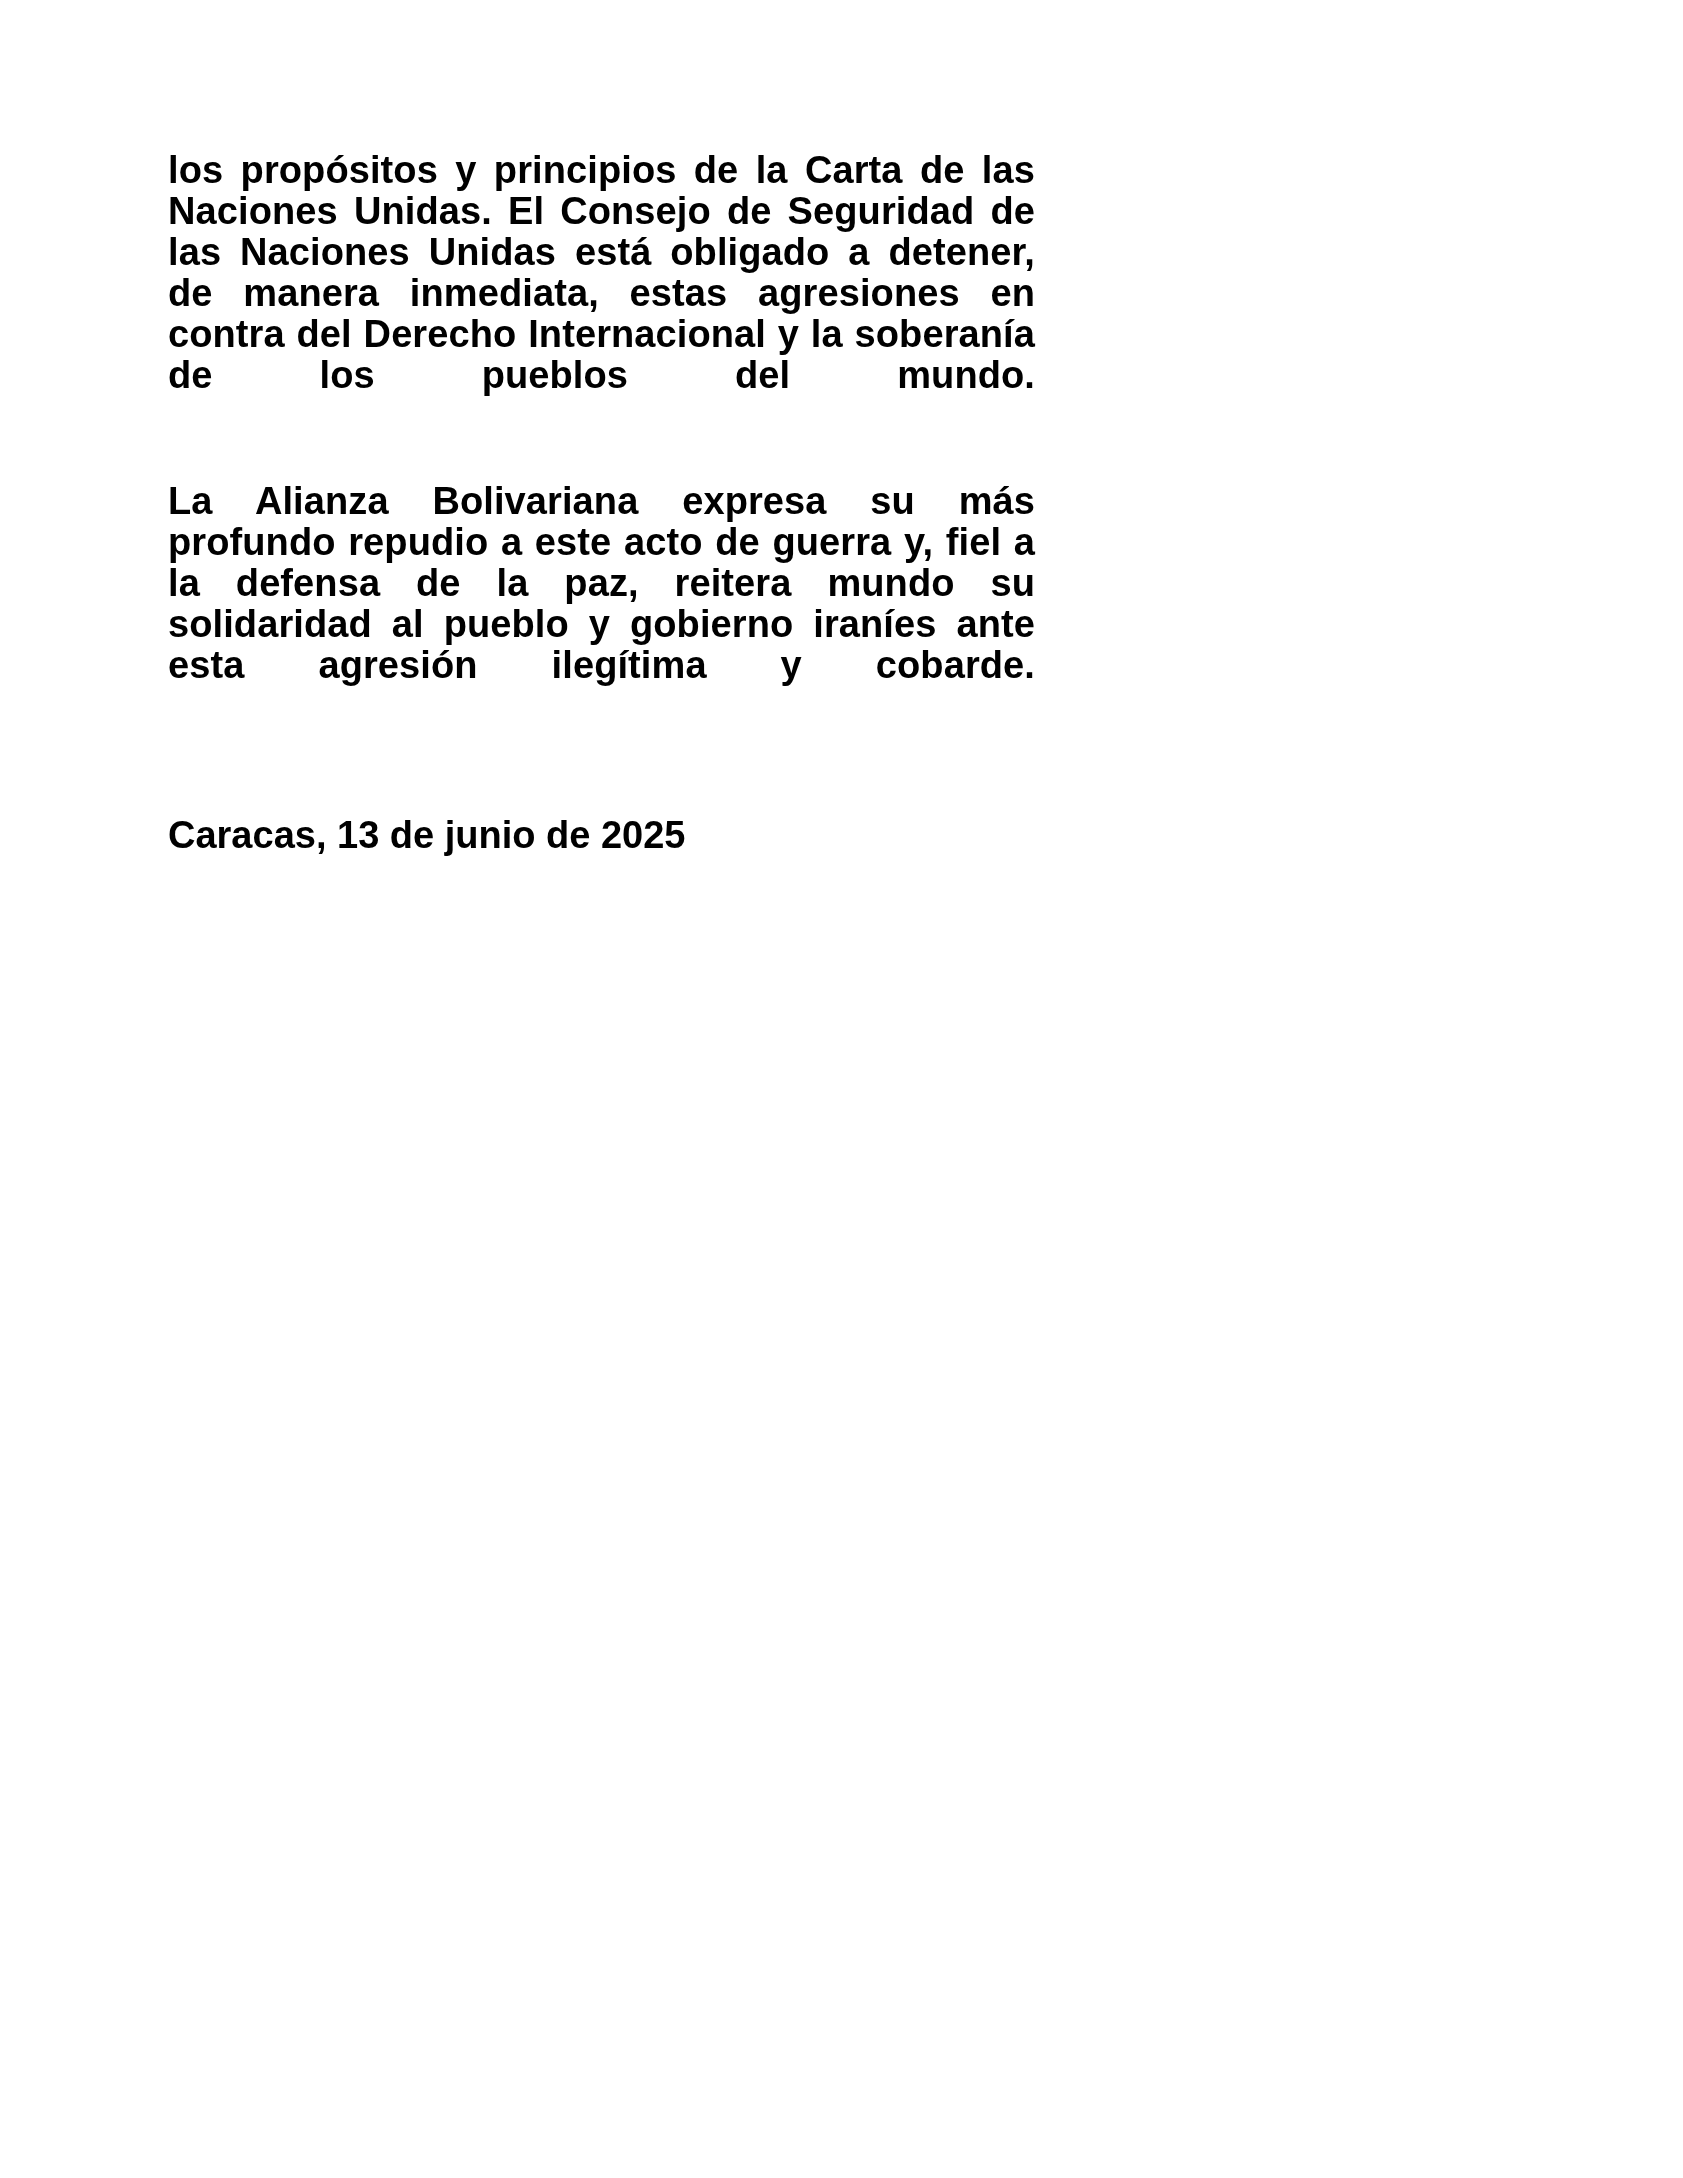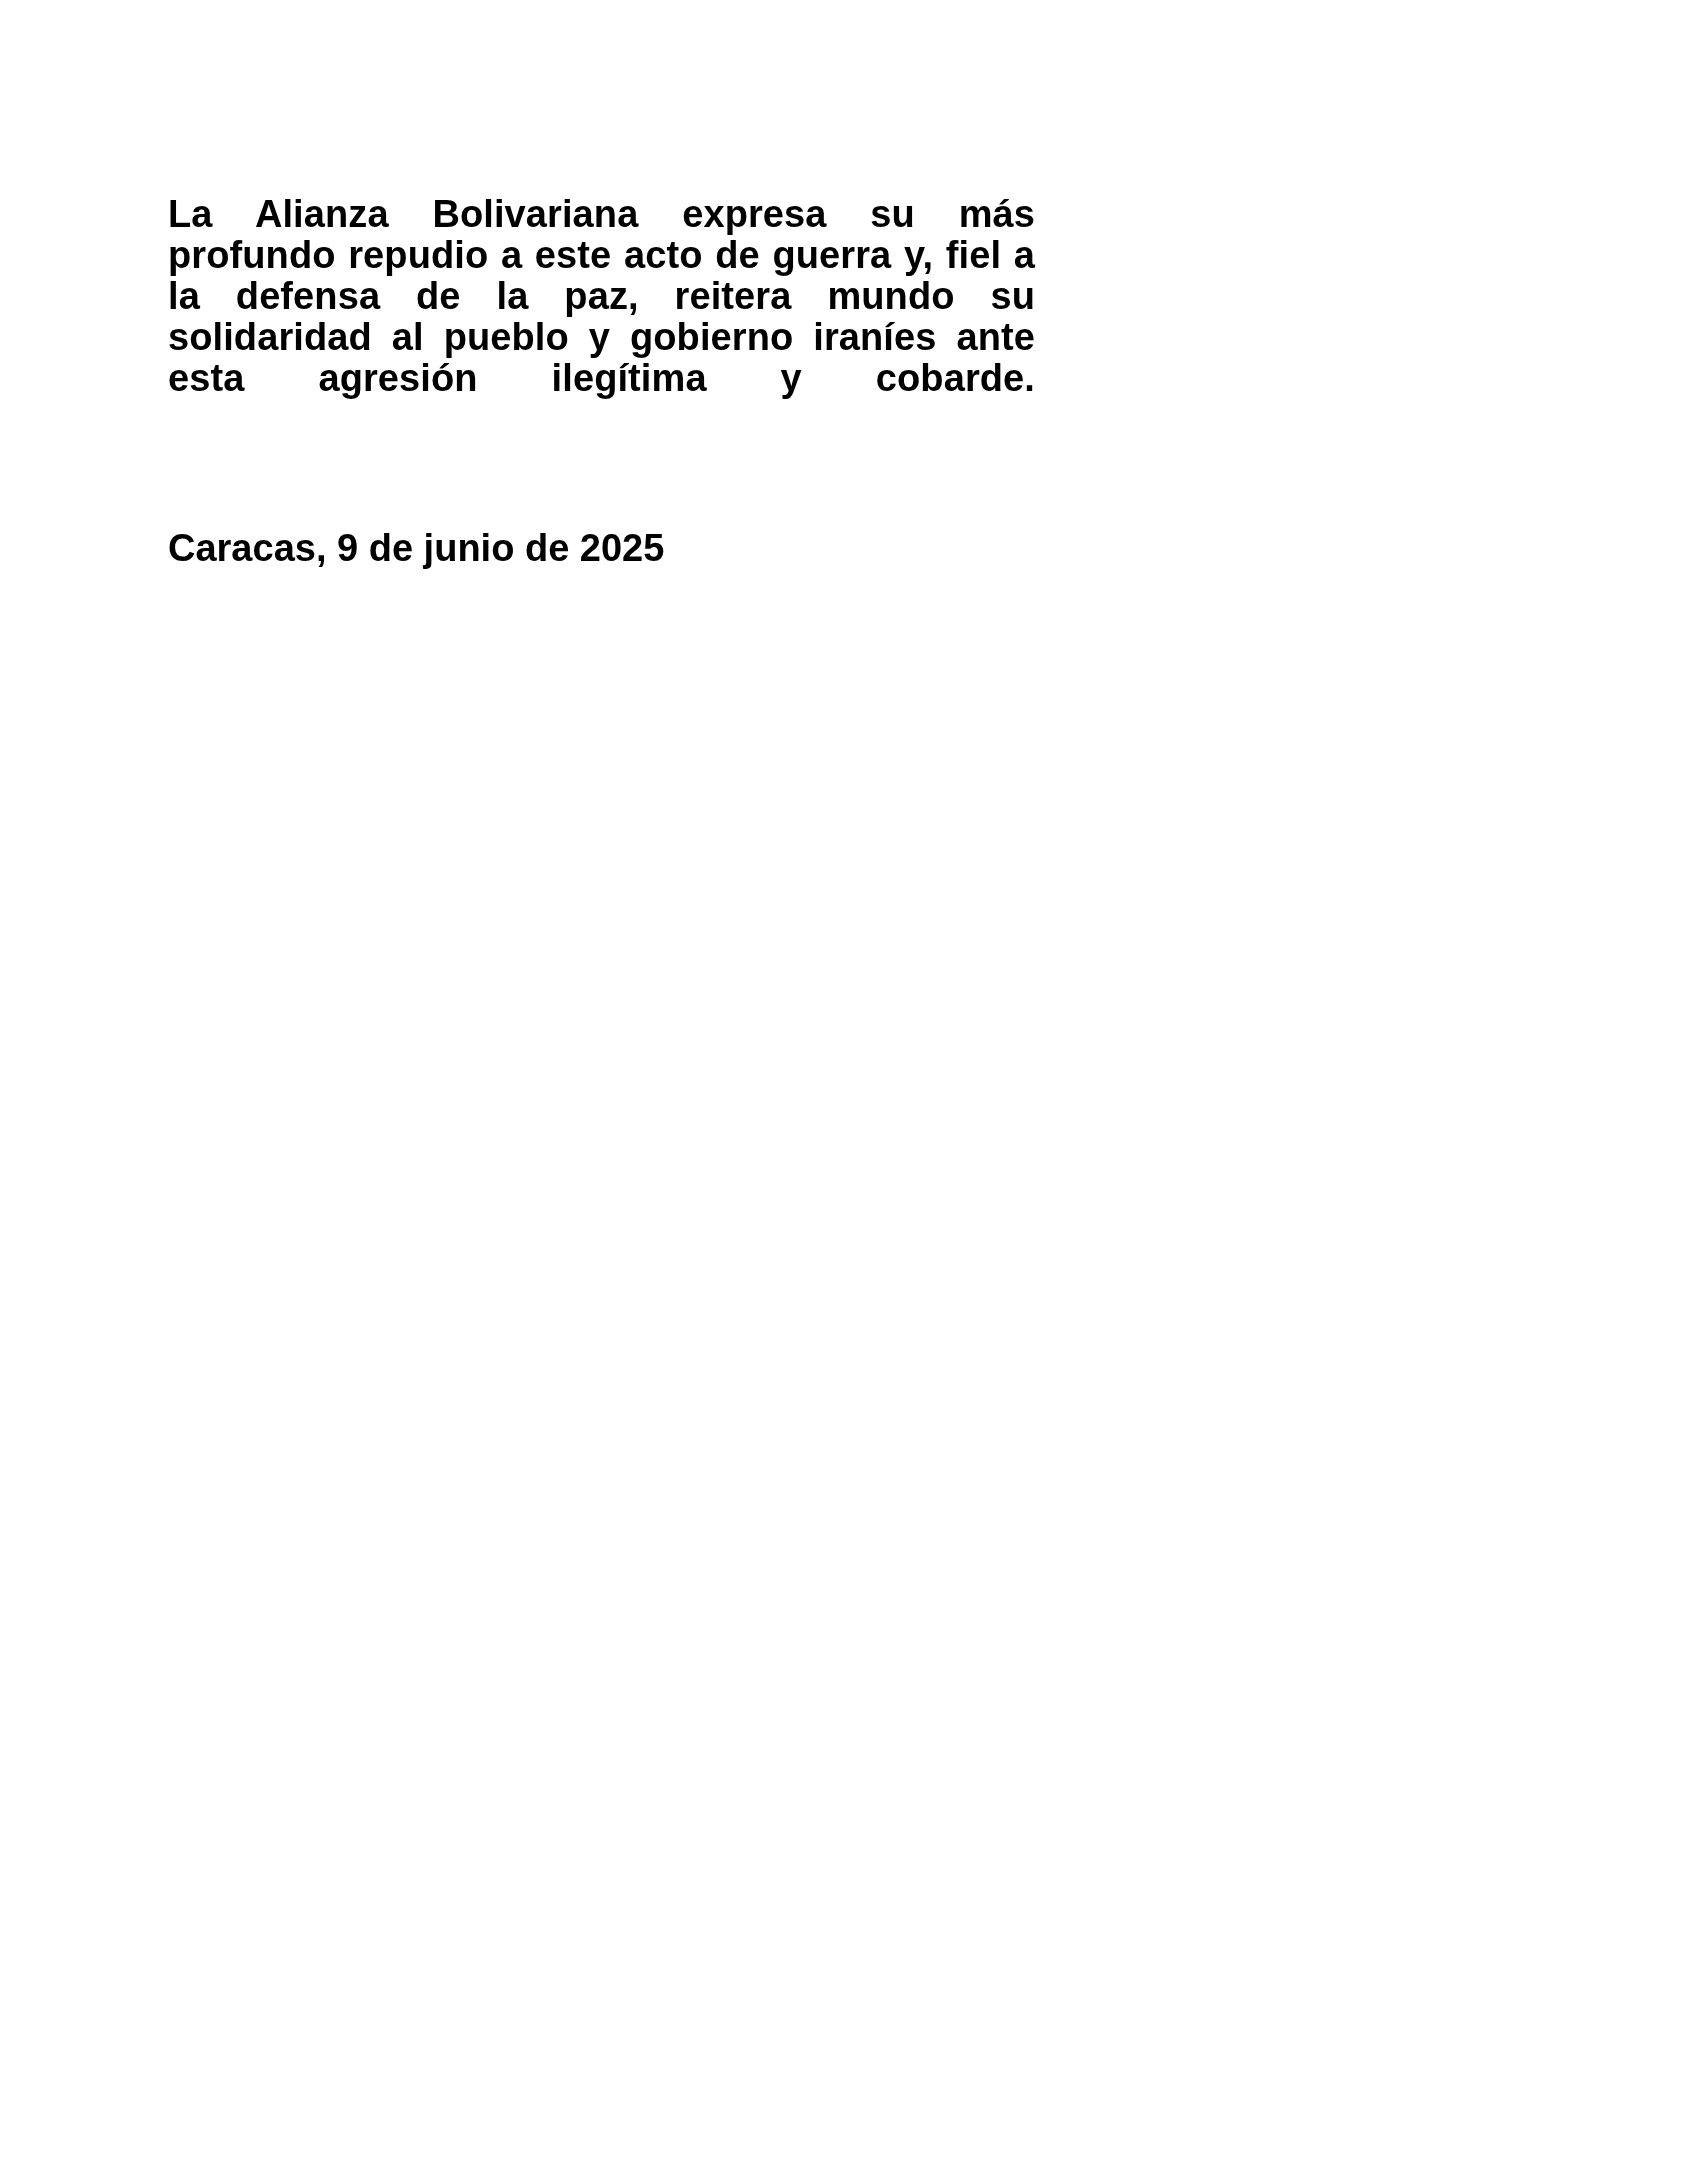--- a/index.html
+++ b/index.html
@@ -54,24 +54,25 @@
     text-align: left;
     margin: 0;
   }
 </style>
 </head>
 <body>
 
 <div class="page">
   <div class="doc-body">
 
+    <p class="para last-justify">los propósitos y principios de la Carta de las Naciones Unidas. El Consejo de Seguridad de las Naciones Unidas está obligado a detener, de manera inmediata, estas agresiones en contra del Derecho Internacional y la soberanía de los pueblos del mundo.</p>
 
     <div class="gap-para"></div>
 
     <p class="para last-justify">La Alianza Bolivariana expresa su más profundo repudio a este acto de guerra y, fiel a la defensa de la paz, reitera mundo su solidaridad al pueblo y gobierno iraníes ante esta agresión ilegítima y cobarde.</p>
 
     <div class="gap-date"></div>
 
-    <p class="date-line">Caracas, 9 de junio de 2025</p>
+    <p class="date-line">Caracas, 13 de junio de 2025</p>
 
   </div>
 </div>
 
 
 </body></html>

